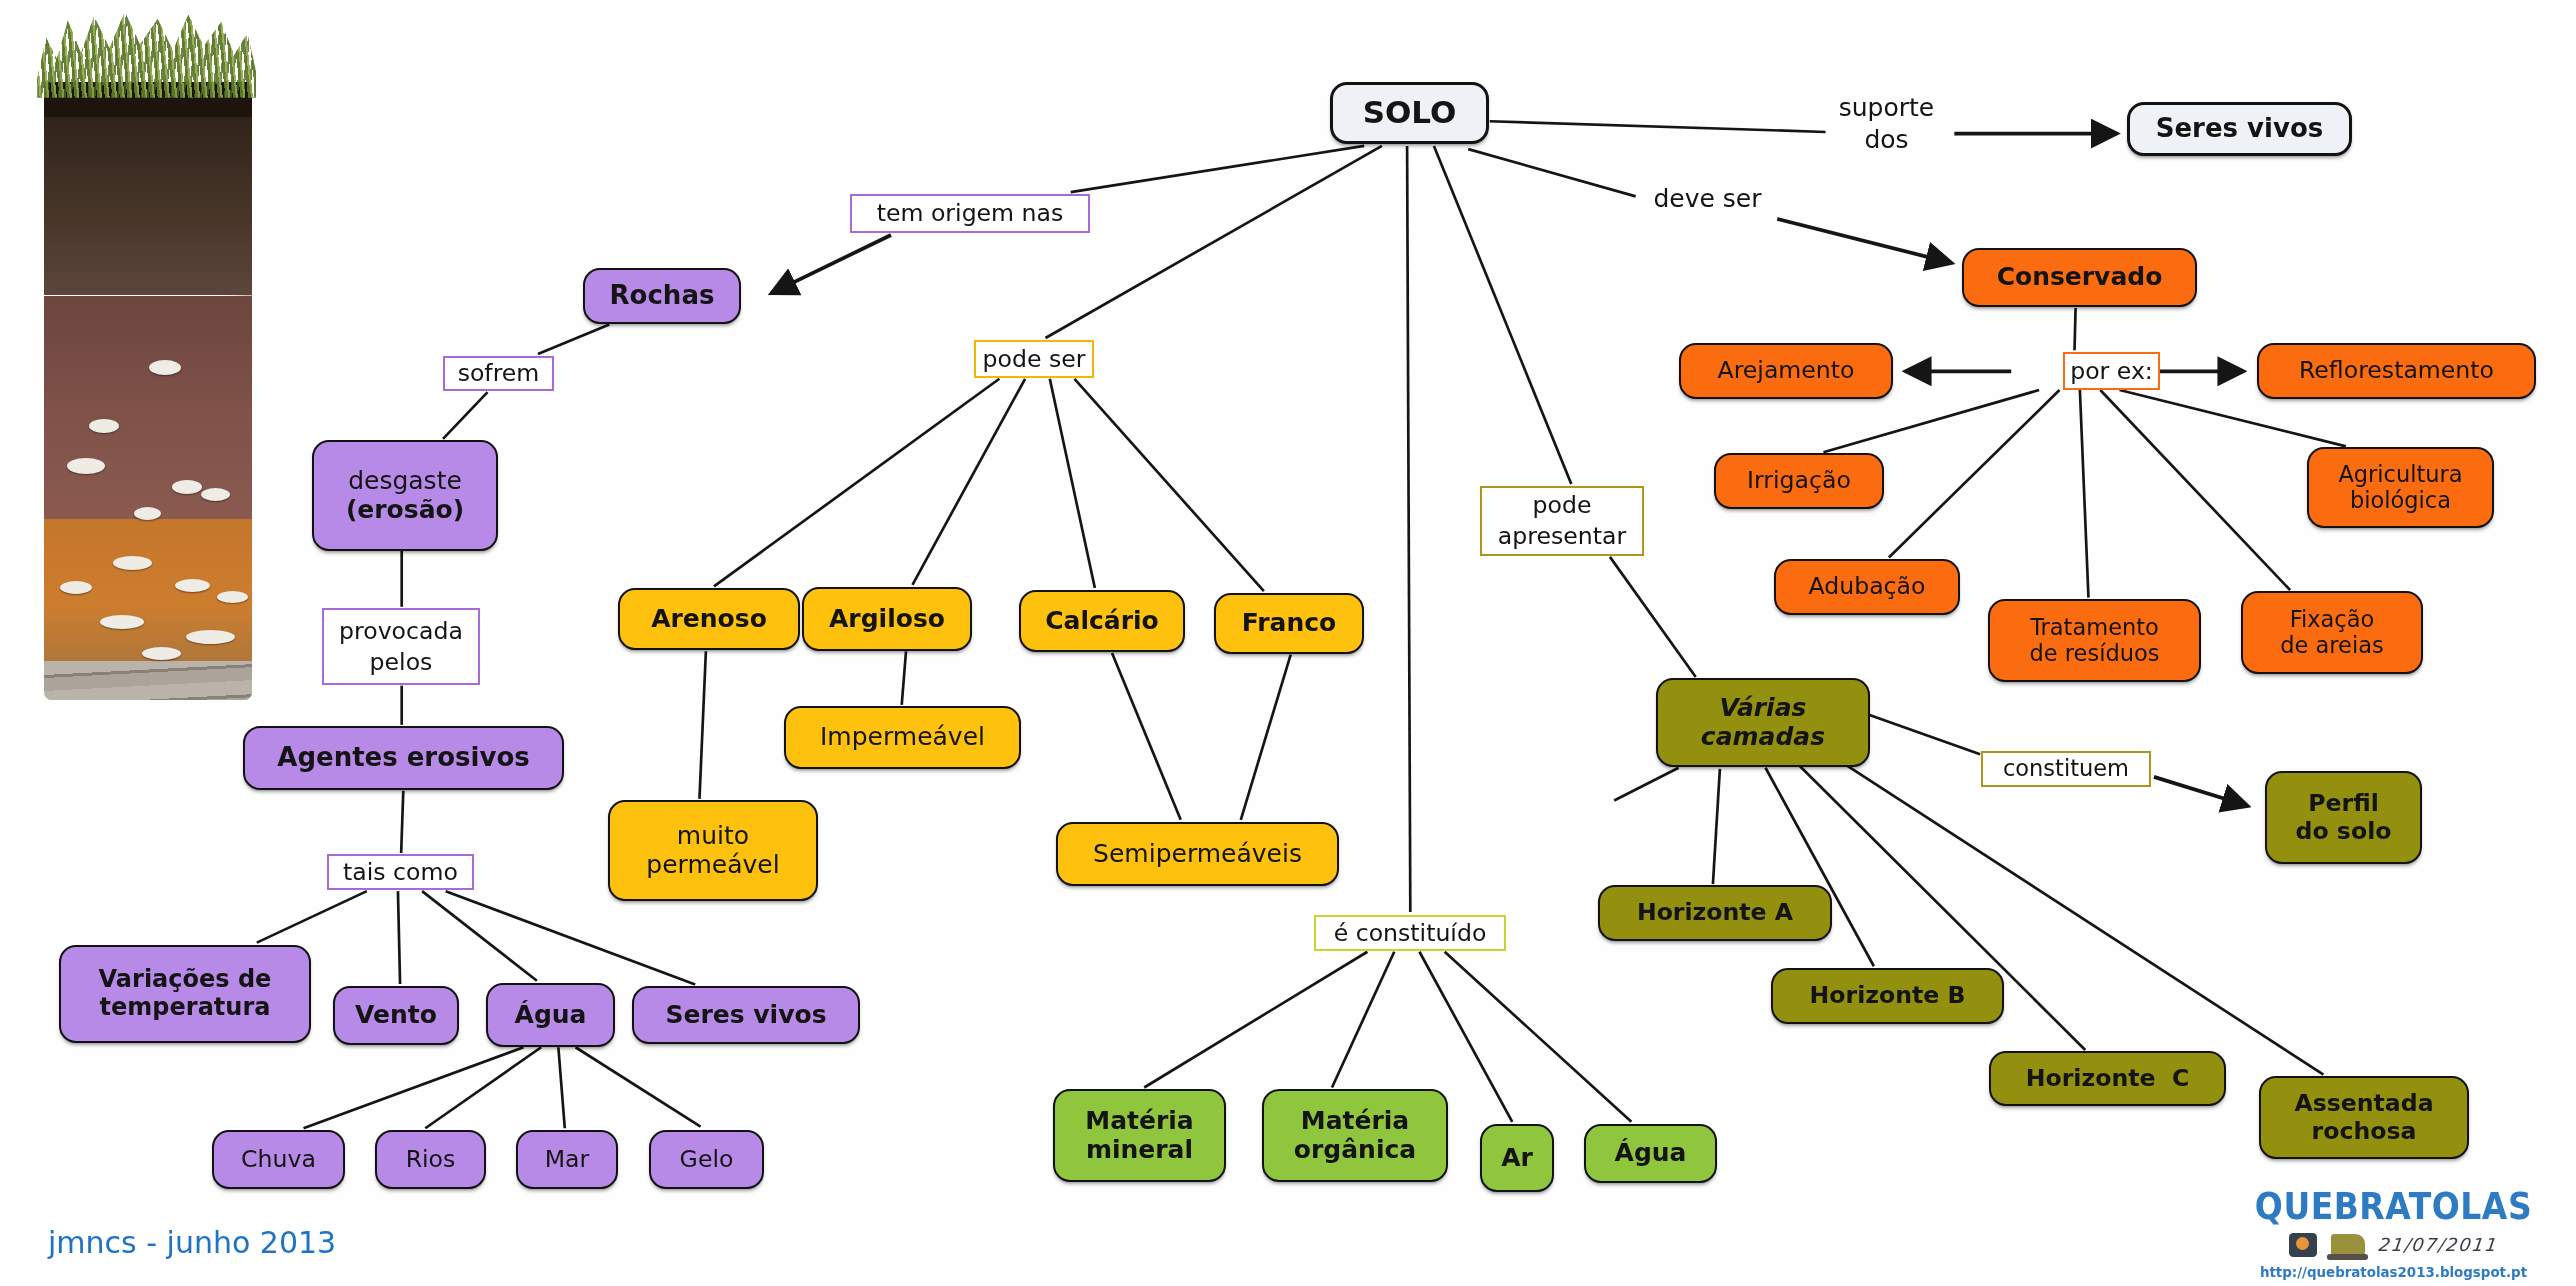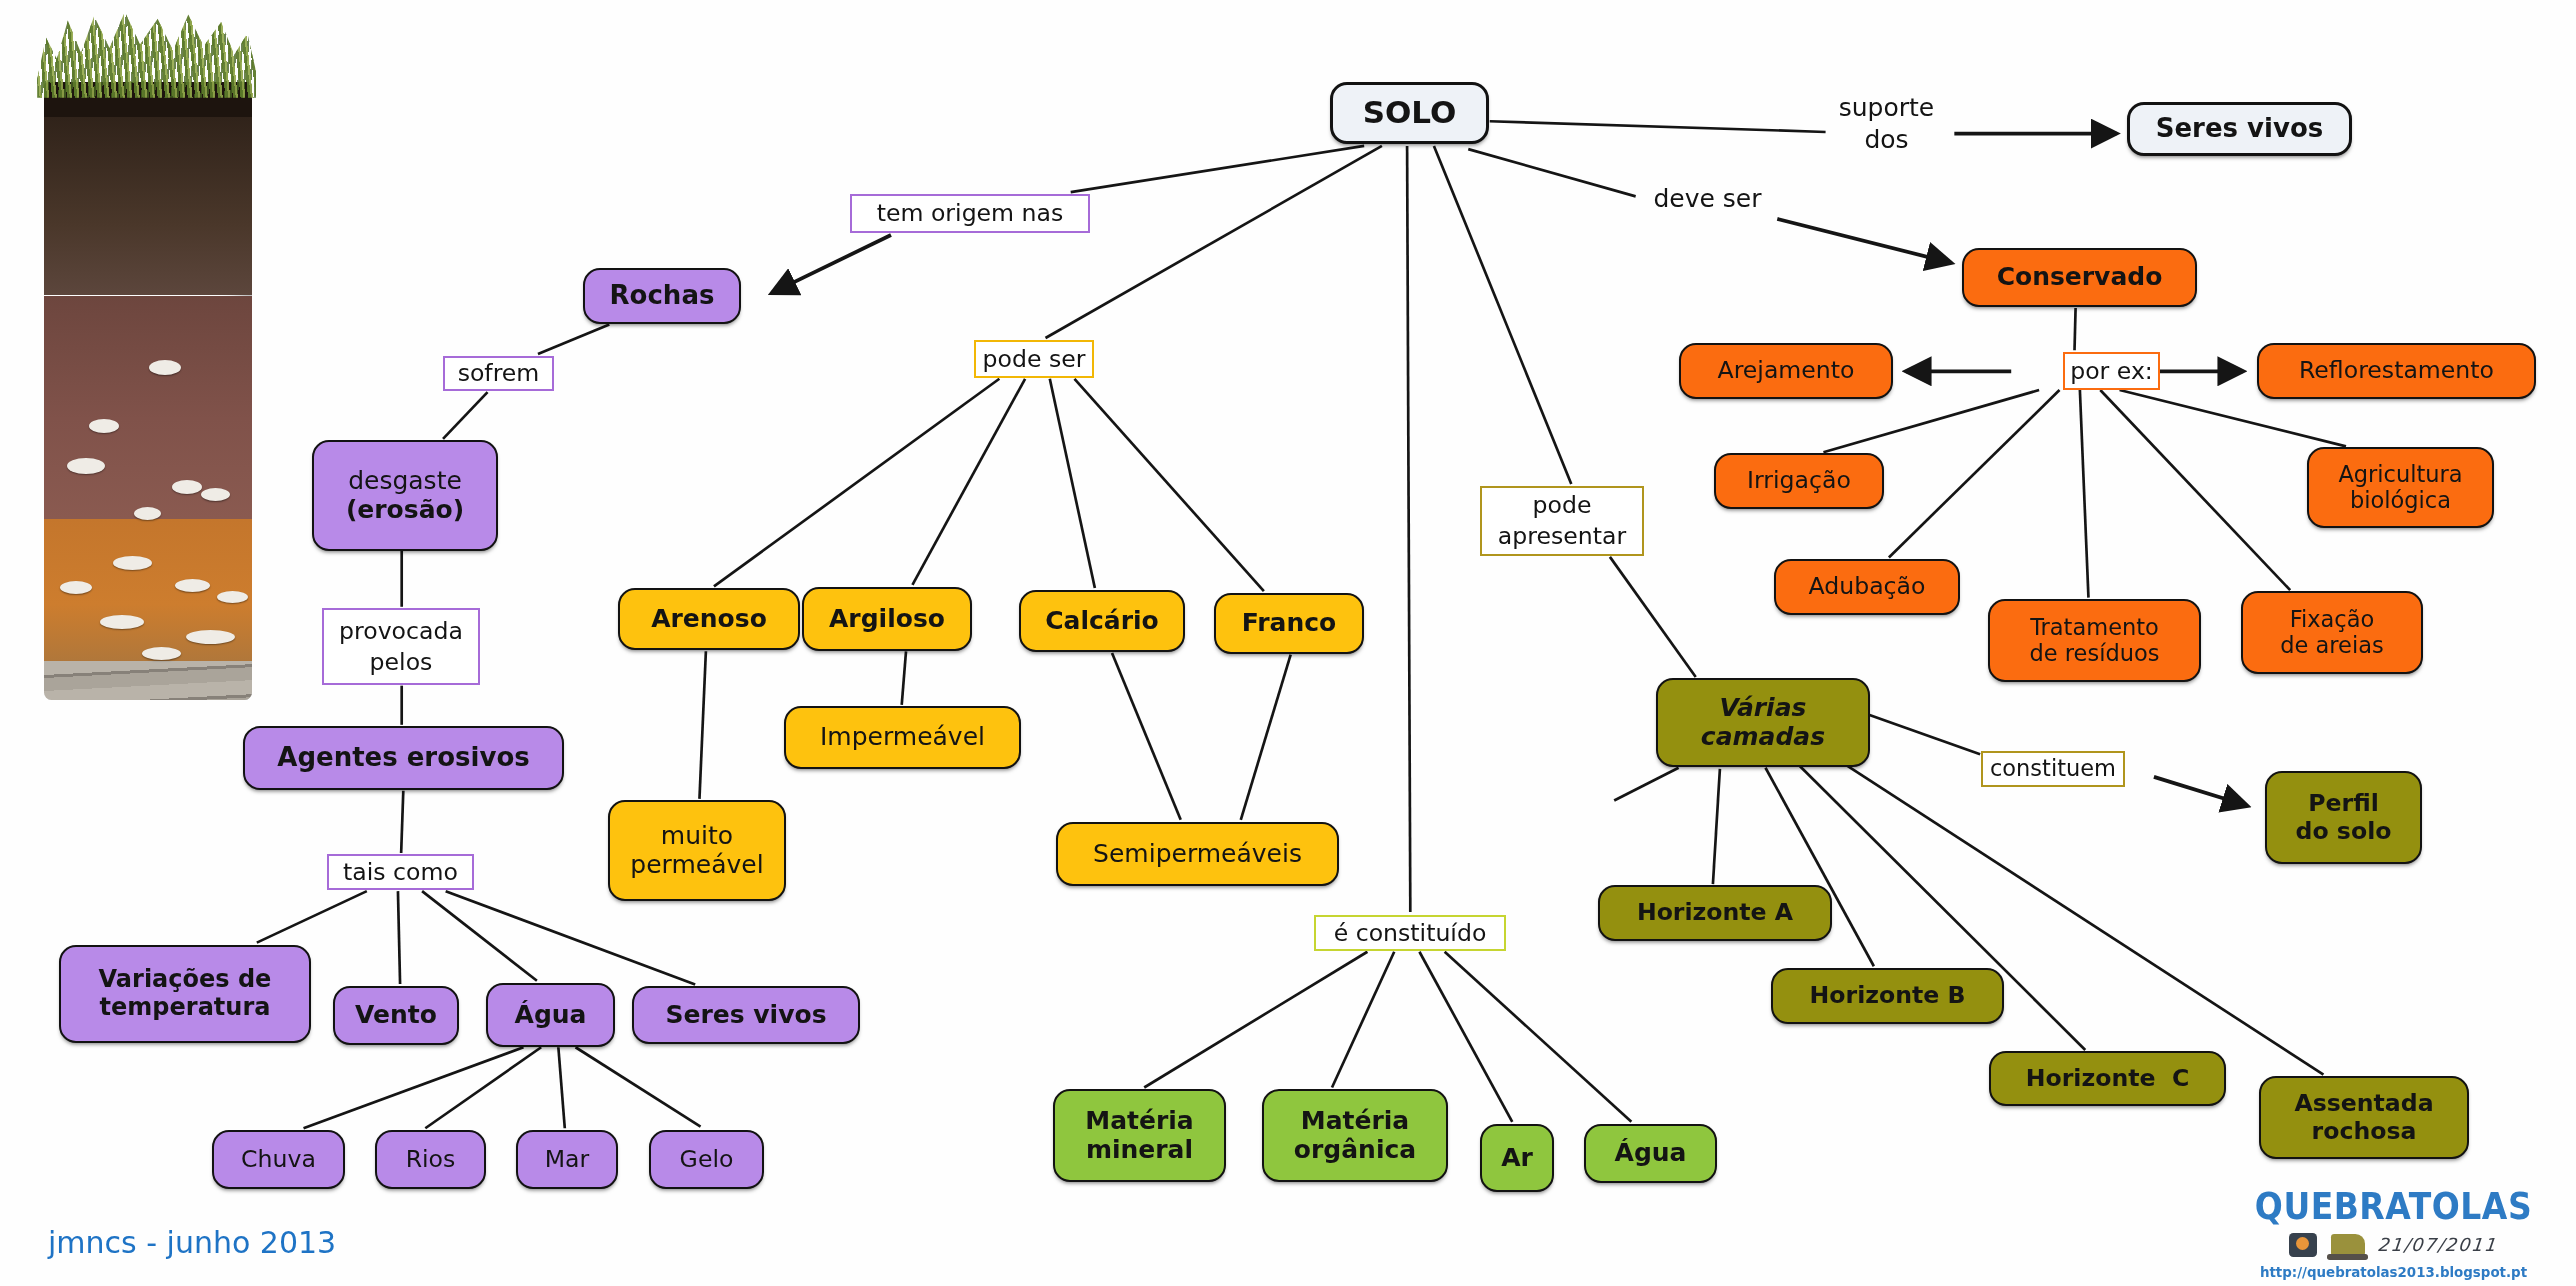--- a/index.html
+++ b/index.html
@@ -173,42 +173,42 @@
   <div class="node purple" style="left:375px;top:1130px;width:111px;height:59px;font-size:23.6px;">Rios</div>
   <div class="node purple" style="left:516px;top:1130px;width:102px;height:59px;font-size:23.6px;">Mar</div>
   <div class="node purple" style="left:649px;top:1130px;width:115px;height:59px;font-size:23.6px;">Gelo</div>
 
   <div class="clabel b-gold" style="left:974px;top:340px;width:120px;height:38px;">pode ser</div>
   <div class="node yellow bold" style="left:618px;top:588px;width:182px;height:62px;font-size:25px;">Arenoso</div>
   <div class="node yellow bold" style="left:802px;top:587px;width:170px;height:64px;font-size:25px;">Argiloso</div>
   <div class="node yellow bold" style="left:1019px;top:590px;width:166px;height:62px;font-size:25px;">Calcário</div>
   <div class="node yellow bold" style="left:1214px;top:593px;width:150px;height:61px;font-size:25px;">Franco</div>
   <div class="node yellow" style="left:784px;top:706px;width:237px;height:63px;">Impermeável</div>
-  <div class="node yellow" style="left:608px;top:800px;width:178px;height:101px;">muito
+  <div class="node yellow" style="left:608px;top:800px;width:210px;height:101px;">muito
 permeável</div>
   <div class="node yellow" style="left:1056px;top:822px;width:283px;height:64px;">Semipermeáveis</div>
 
   <div class="clabel b-yg" style="left:1314px;top:915px;width:192px;height:36px;">é constituído</div>
   <div class="node green bold" style="left:1053px;top:1089px;width:173px;height:93px;">Matéria
 mineral</div>
   <div class="node green bold" style="left:1262px;top:1089px;width:186px;height:93px;">Matéria
 orgânica</div>
   <div class="node green bold" style="left:1480px;top:1124px;width:74px;height:68px;">Ar</div>
   <div class="node green bold" style="left:1584px;top:1124px;width:133px;height:59px;">Água</div>
 
   <div class="clabel b-tan" style="left:1480px;top:486px;width:164px;height:70px;">pode
 apresentar</div>
   <div class="node olive bold" style="left:1656px;top:678px;width:214px;height:89px;font-style:italic;">Várias
 camadas</div>
   <div class="node olive bold" style="left:1598px;top:885px;width:234px;height:56px;font-size:23.6px;">Horizonte A</div>
   <div class="node olive bold" style="left:1771px;top:968px;width:233px;height:56px;font-size:23.6px;">Horizonte B</div>
   <div class="node olive bold" style="left:1989px;top:1051px;width:237px;height:55px;font-size:23.6px;">Horizonte  C</div>
   <div class="node olive bold" style="left:2259px;top:1076px;width:210px;height:83px;font-size:23.6px;">Assentada
 rochosa</div>
-  <div class="clabel b-tan" style="left:1981px;top:751px;width:144px;height:36px;font-size:22.5px;">constituem</div>
+  <div class="clabel b-tan" style="left:1981px;top:751px;width:170px;height:36px;font-size:22.5px;">constituem</div>
   <div class="node olive bold" style="left:2265px;top:771px;width:157px;height:93px;font-size:23.6px;">Perfil
 do solo</div>
 
   <div class="node orange bold" style="left:1962px;top:248px;width:235px;height:59px;font-size:25px;">Conservado</div>
   <div class="clabel b-orange" style="left:2016px;top:352px;width:97px;height:38px;margin-left:47px;">por ex:</div>
   <div class="node orange" style="left:1679px;top:343px;width:214px;height:56px;font-size:23.6px;">Arejamento</div>
   <div class="node orange" style="left:2257px;top:343px;width:279px;height:56px;font-size:23.6px;">Reflorestamento</div>
   <div class="node orange" style="left:1714px;top:453px;width:170px;height:56px;font-size:23.6px;">Irrigação</div>
   <div class="node orange" style="left:2307px;top:447px;width:187px;height:81px;font-size:22.5px;">Agricultura
 biológica</div>

